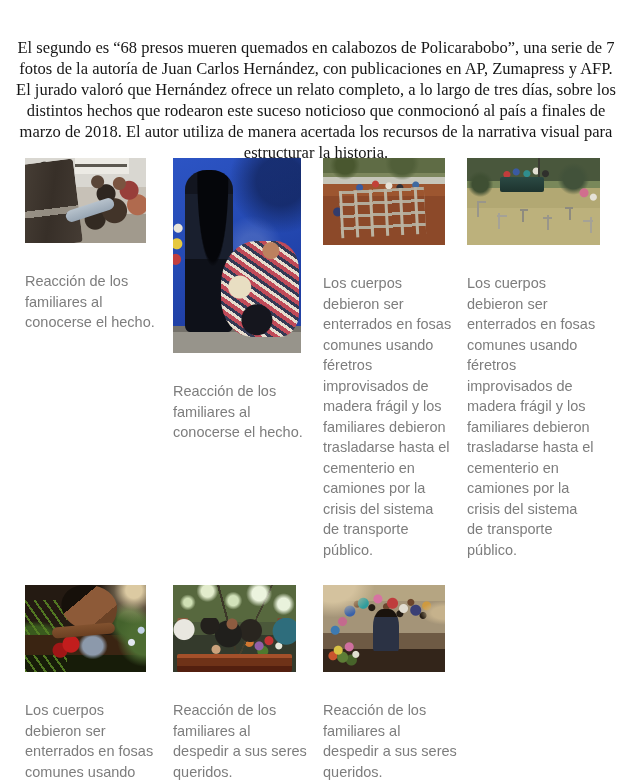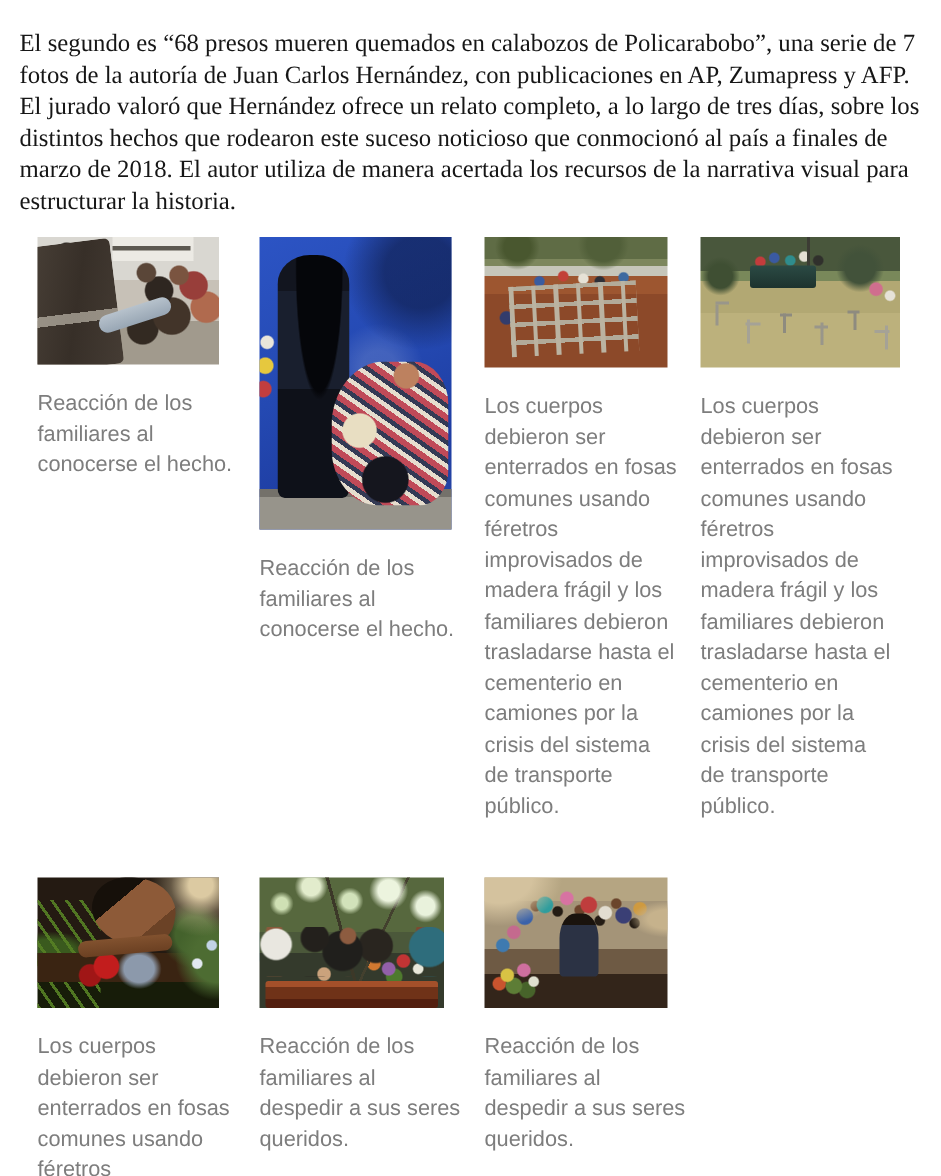--- a/index.html
+++ b/index.html
@@ -1,27 +1,27 @@
 <!DOCTYPE html>
 <html lang="es"><head>
 <meta charset="utf-8">
 <style>
   html,body{margin:0;padding:0;background:#ffffff;}
   .page{position:relative;width:627px;height:784px;overflow:hidden;background:#ffffff;
         font-family:"Liberation Sans",sans-serif;}
 
   
-  .intro{position:absolute;left:13px;top:1px;width:606px;
+  .intro{position:absolute;left:13px;top:20px;width:606px;
          font-family:"Liberation Serif",serif;font-size:16.5px;line-height:21px;
-         color:#161616;}
+         color:#161616;text-align:center;}
 
   
   figure{margin:0;position:absolute;}
   .caption{font-family:"Liberation Sans",sans-serif;font-size:14.5px;line-height:20.5px;
-           color:#7d7d7d;margin-top:16px;}
+           color:#7d7d7d;margin-top:28px;}
   .f1{left:25px;top:158px;}  .f1 .caption{width:138px;}
   .f2{left:173px;top:158px;} .f2 .caption{width:138px;}
   .f3{left:323px;top:158px;} .f3 .caption{width:129px;}
   .f4{left:467px;top:158px;} .f4 .caption{width:129px;}
   .f5{left:25px;top:585px;}  .f5 .caption{width:129px;}
   .f6{left:173px;top:585px;} .f6 .caption{width:134px;}
   .f7{left:323px;top:585px;} .f7 .caption{width:134px;}
 
   .photo{position:relative;overflow:hidden;display:block;}
   .photo::before,.photo::after{content:"";position:absolute;}

